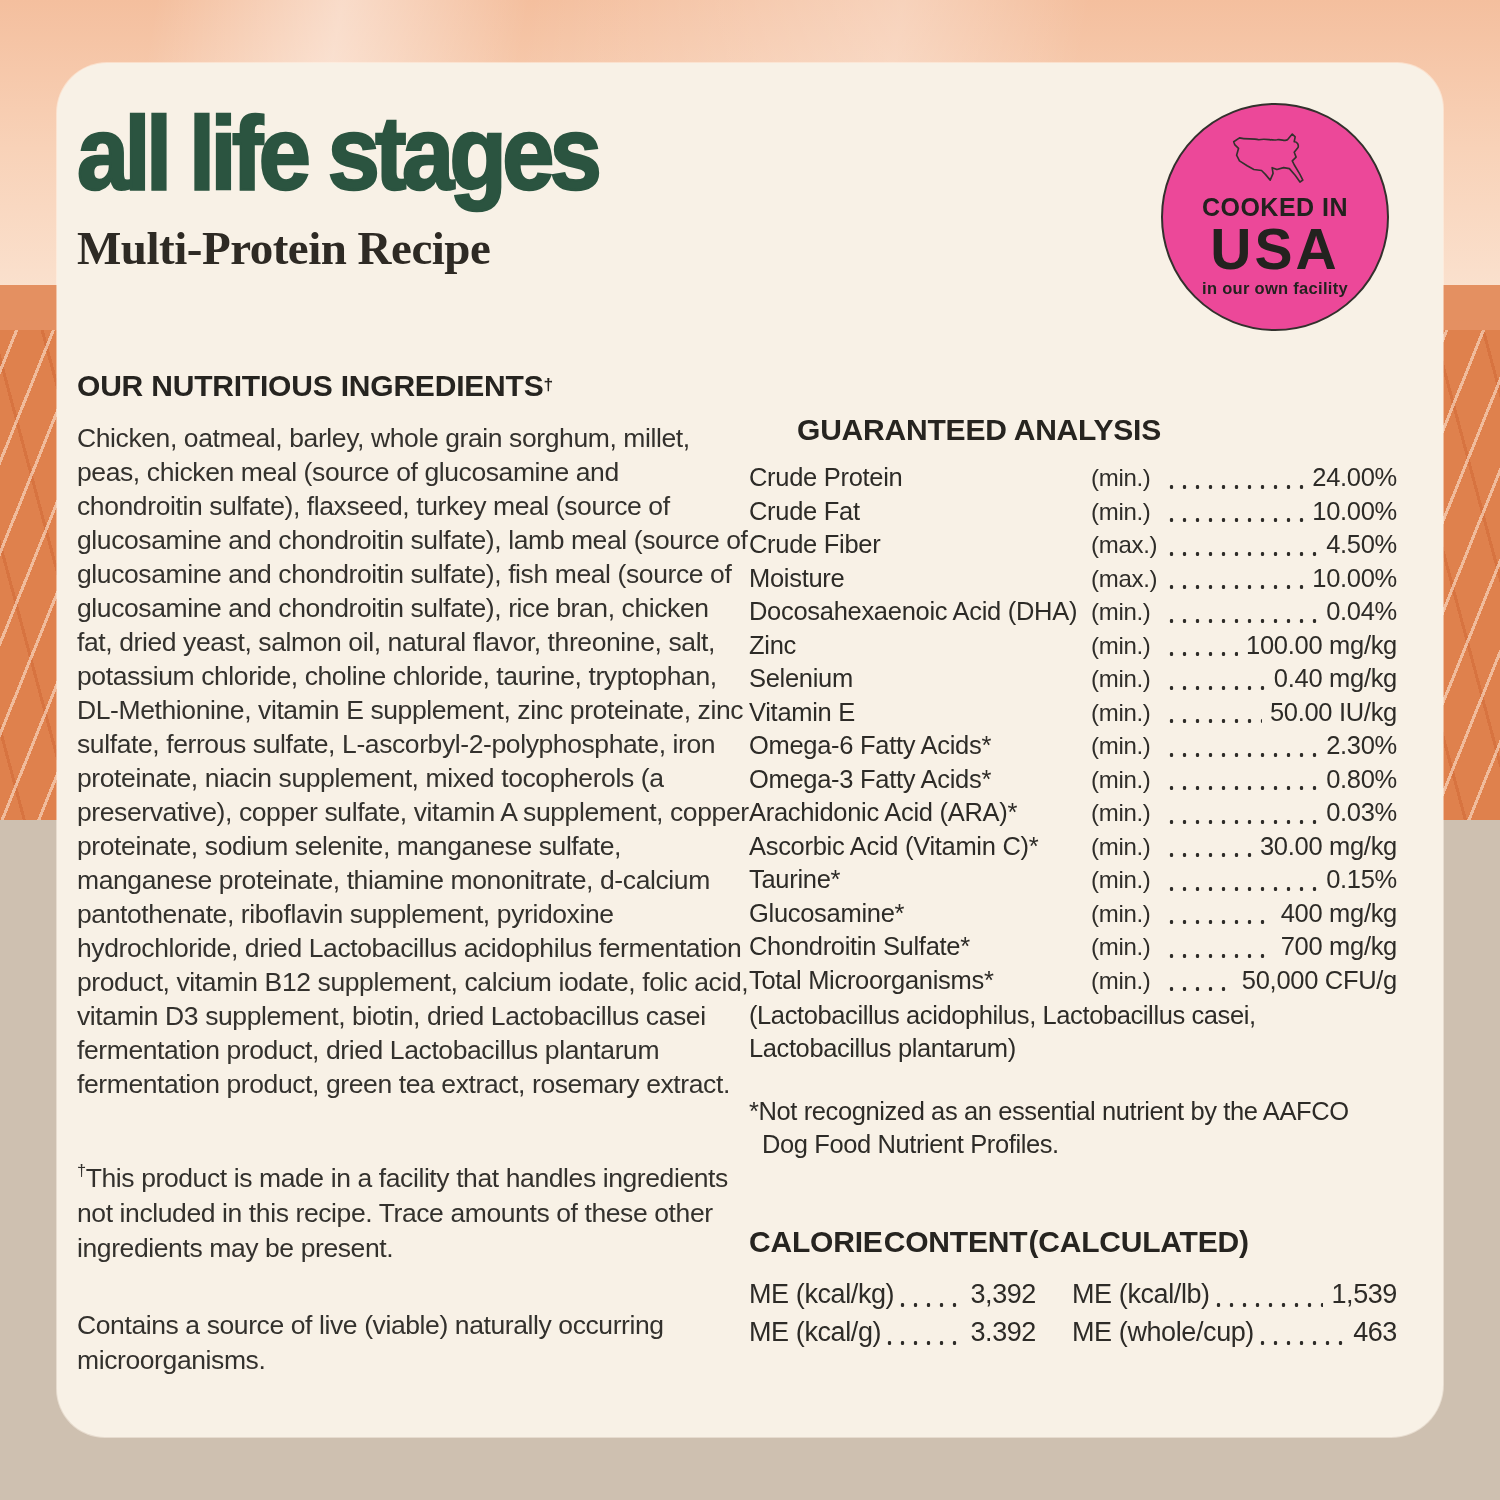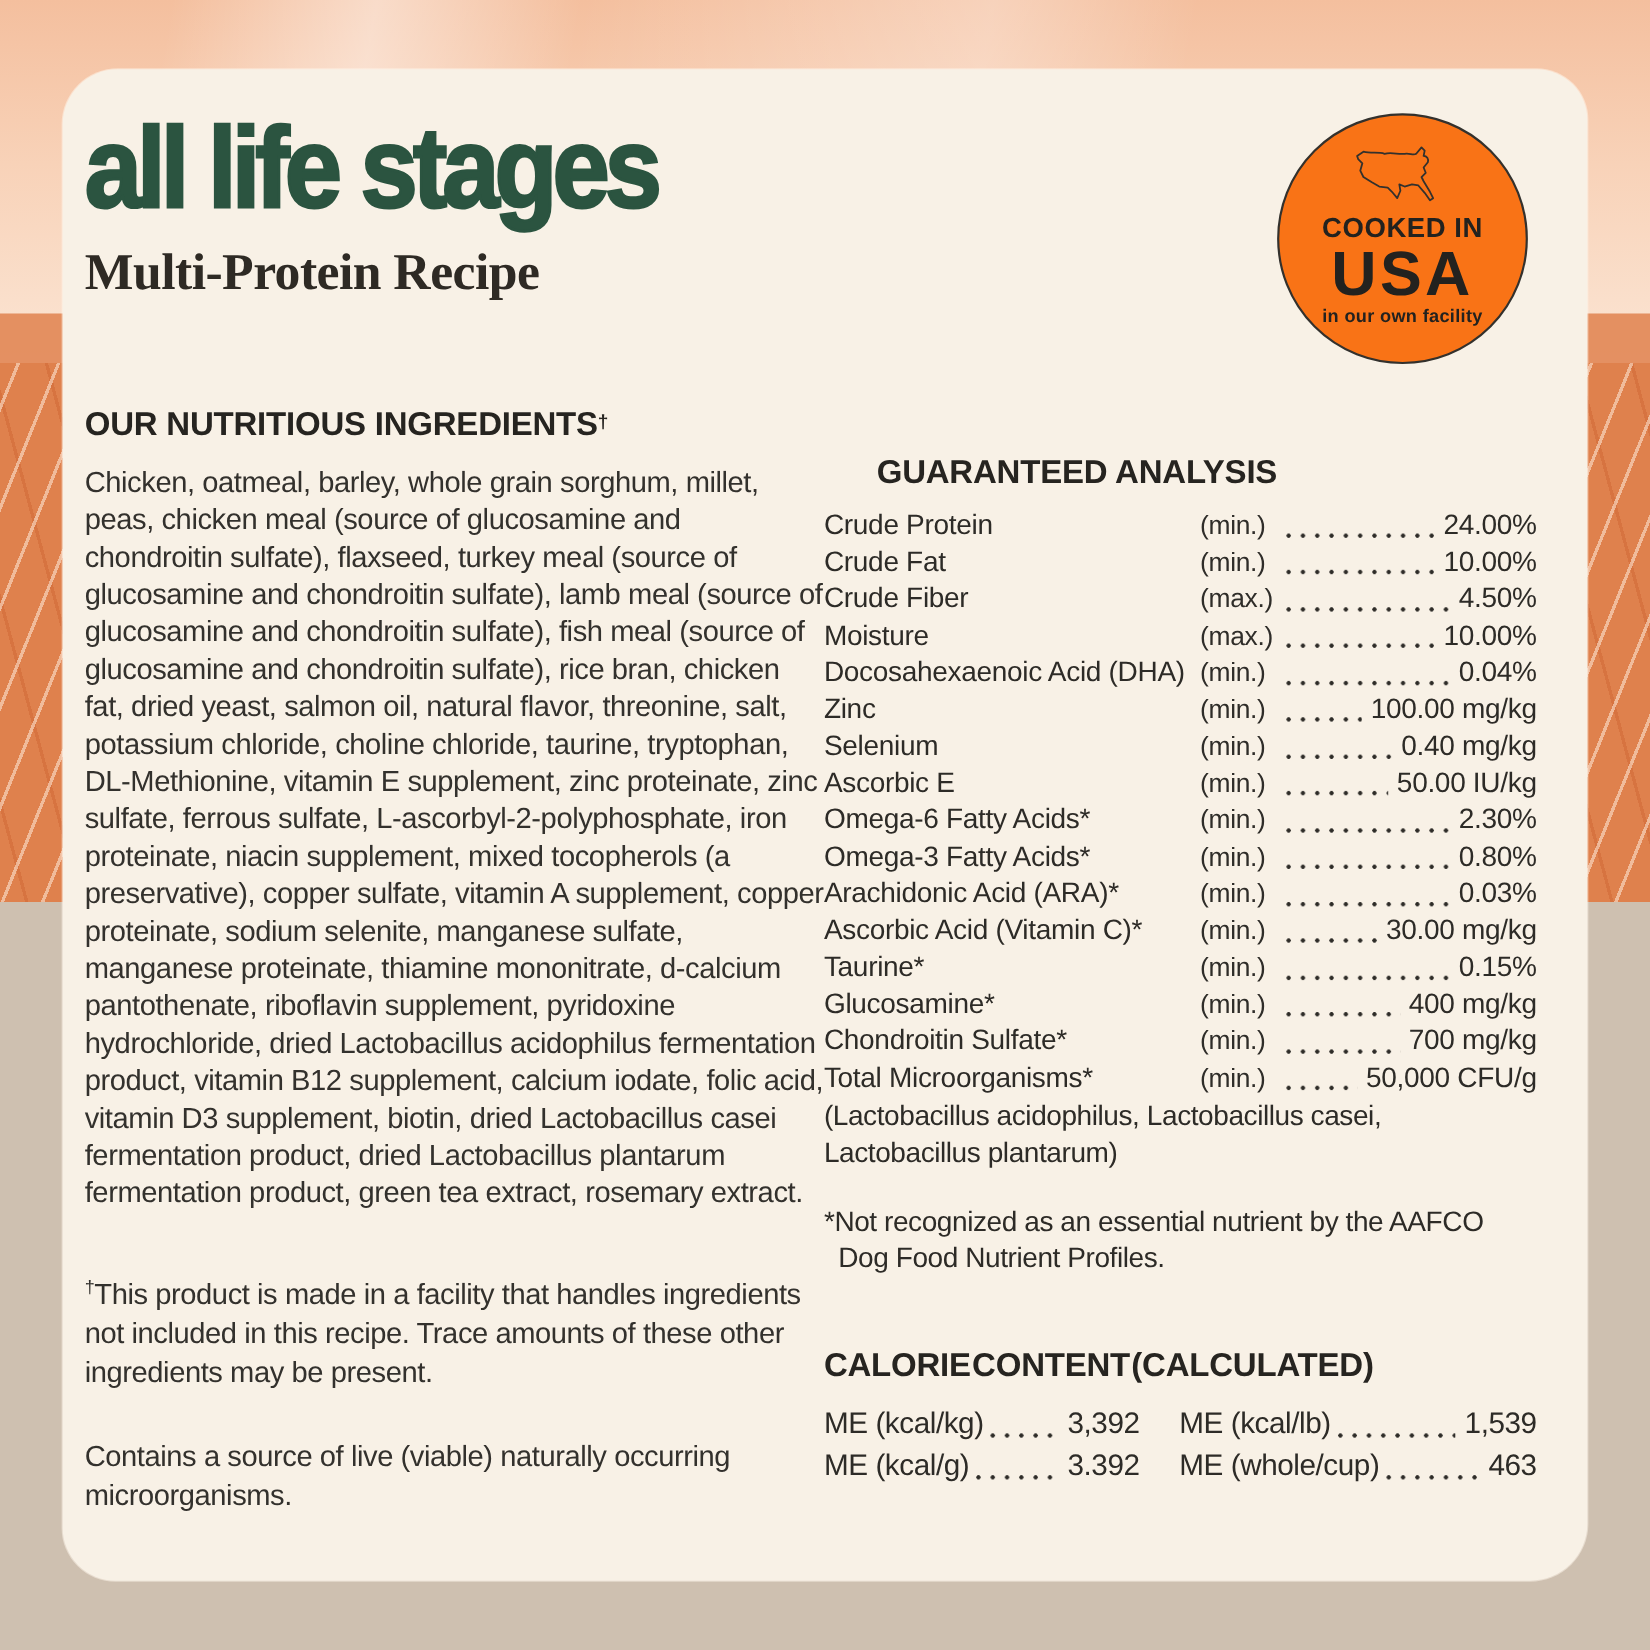--- a/index.html
+++ b/index.html
@@ -37,21 +37,21 @@
   
   .hd{position:relative;height:232px;}
   .title{font-family:"Liberation Sans",sans-serif;font-weight:bold;
     font-size:104px;line-height:1.0;letter-spacing:-5px;color:var(--brand-green);
     -webkit-text-stroke:2.6px var(--brand-green);
     transform:scaleX(.9);transform-origin:left center;white-space:nowrap;}
   .subtitle{font-family:"Liberation Serif",serif;font-weight:bold;
     font-size:47px;letter-spacing:-.5px;color:#2e2a24;margin-top:16px;}
 
   .badge{position:absolute;top:2px;right:8px;width:228px;height:228px;border-radius:50%;
-    border:2px solid #33312d;background:#f97316;
+    border:2px solid #33312d;background:#ec4899;
     display:flex;flex-direction:column;align-items:center;justify-content:flex-start;
     text-align:center;color:#23221f;}
   .badge svg{margin-top:24px;}
   .badge-l1{font-size:25px;font-weight:bold;letter-spacing:.5px;margin-top:4px;}
   .badge-l2{font-size:57px;font-weight:bold;letter-spacing:3px;line-height:.95;}
   .badge-l3{font-size:16.5px;font-weight:bold;letter-spacing:.3px;margin-top:3px;}
 
   
   .cols{display:flex;margin-top:36px;}
   .col-l{width:672px;flex:0 0 672px;}
@@ -166,21 +166,21 @@
   </div>
 
   <div class="ga-row">
     <span class="ga-label">Selenium</span>
     <span class="ga-qual">(min.)</span>
     <span class="leader"></span>
     <span class="ga-value">0.40 mg/kg</span>
   </div>
 
   <div class="ga-row">
-    <span class="ga-label">Ascorbic E</span>
+    <span class="ga-label">Vitamin E</span>
     <span class="ga-qual">(min.)</span>
     <span class="leader"></span>
     <span class="ga-value">50.00 IU/kg</span>
   </div>
 
   <div class="ga-row">
     <span class="ga-label">Omega-6 Fatty Acids*</span>
     <span class="ga-qual">(min.)</span>
     <span class="leader"></span>
     <span class="ga-value">2.30%</span>

